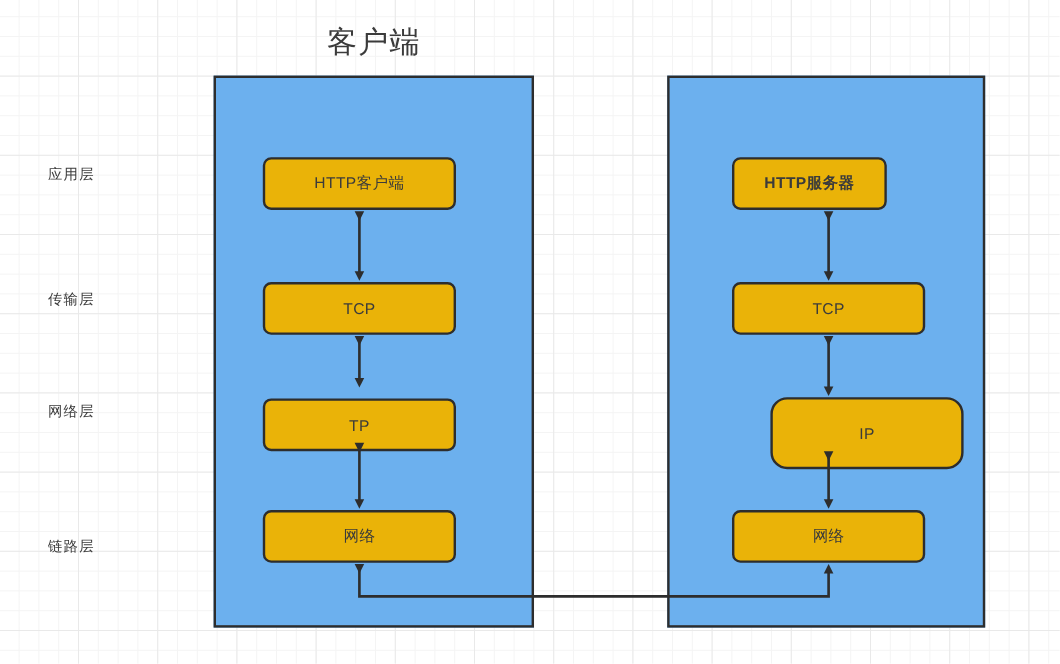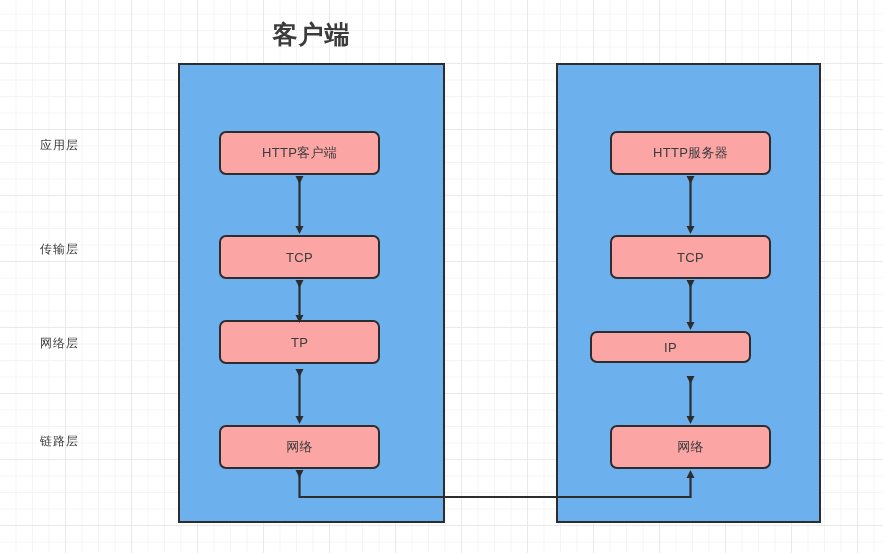--- a/index.html
+++ b/index.html
@@ -50,21 +50,21 @@
   .zone{
     position:absolute;
     background:#6CB0EE;
     border:2px solid #2d2d2d;
     box-sizing:border-box;
   }
 
   
   .node{
     position:absolute;
-    background:#fca5a5;
+    background:#eab308;
     border:2px solid #2d2d2d;
     border-radius:7px;
     box-sizing:border-box;
     display:flex;
     align-items:center;
     justify-content:center;
     font-size:13px;
     color:#3b3b3b;
     letter-spacing:.3px;
     white-space:nowrap;
@@ -73,48 +73,48 @@
   
   #wires{position:absolute;left:0;top:0;width:883px;height:553px;pointer-events:none;}
 </style>
 </head>
 <body>
 
 <div id="grid"></div>
 
 <div id="canvas">
 
-  <div class="col-title" style="left:178px;top:18px;width:267px;font-weight:bold;">客户端</div>
+  <div class="col-title" style="left:178px;top:18px;width:267px;">客户端</div>
 
 
   <div class="layer-label" style="left:40px;top:137px;">应用层</div>
 
   <div class="layer-label" style="left:40px;top:241px;font-family:Liberation Mono, monospace;">传输层</div>
 
   <div class="layer-label" style="left:40px;top:335px;">网络层</div>
 
-  <div class="layer-label" style="left:40px;top:433px;text-align:right;">链路层</div>
+  <div class="layer-label" style="left:40px;top:447px;text-align:right;">链路层</div>
 
   <div class="zone" style="left:178px;top:63px;width:267px;height:460px;"></div>
 
   <div class="zone" style="left:556px;top:63px;width:265px;height:460px;"></div>
 
   <div class="node" style="left:219px;top:131px;width:161px;height:44px;">HTTP客户端</div>
 
   <div class="node" style="left:219px;top:235px;width:161px;height:44px;">TCP</div>
 
-  <div class="node" style="left:219px;top:320px;width:161px;height:44px;">TP</div>
+  <div class="node" style="left:219px;top:332px;width:161px;height:44px;">TP</div>
 
   <div class="node" style="left:219px;top:425px;width:161px;height:44px;">网络</div>
 
-  <div class="node" style="left:610px;top:131px;width:161px;height:44px;">HTTP服务器</div>
+  <div class="node" style="left:610px;top:131px;width:129px;height:44px;font-weight:bold;">HTTP服务器</div>
 
   <div class="node" style="left:610px;top:235px;width:161px;height:44px;">TCP</div>
 
-  <div class="node" style="left:590px;top:331px;width:161px;height:32px;">IP</div>
+  <div class="node" style="left:642px;top:331px;width:161px;height:60px;border-radius:14px;">IP</div>
 
   <div class="node" style="left:610px;top:425px;width:161px;height:44px;">网络</div>
 
   <svg id="wires" viewBox="0 0 883 553">
     <defs>
       <marker id="ah" markerWidth="10" markerHeight="10" refX="5" refY="5" orient="auto" markerUnits="userSpaceOnUse">
         <path d="M1,1 L9,5 L1,9 z" fill="#2d2d2d"></path>
       </marker>
     </defs>
 

